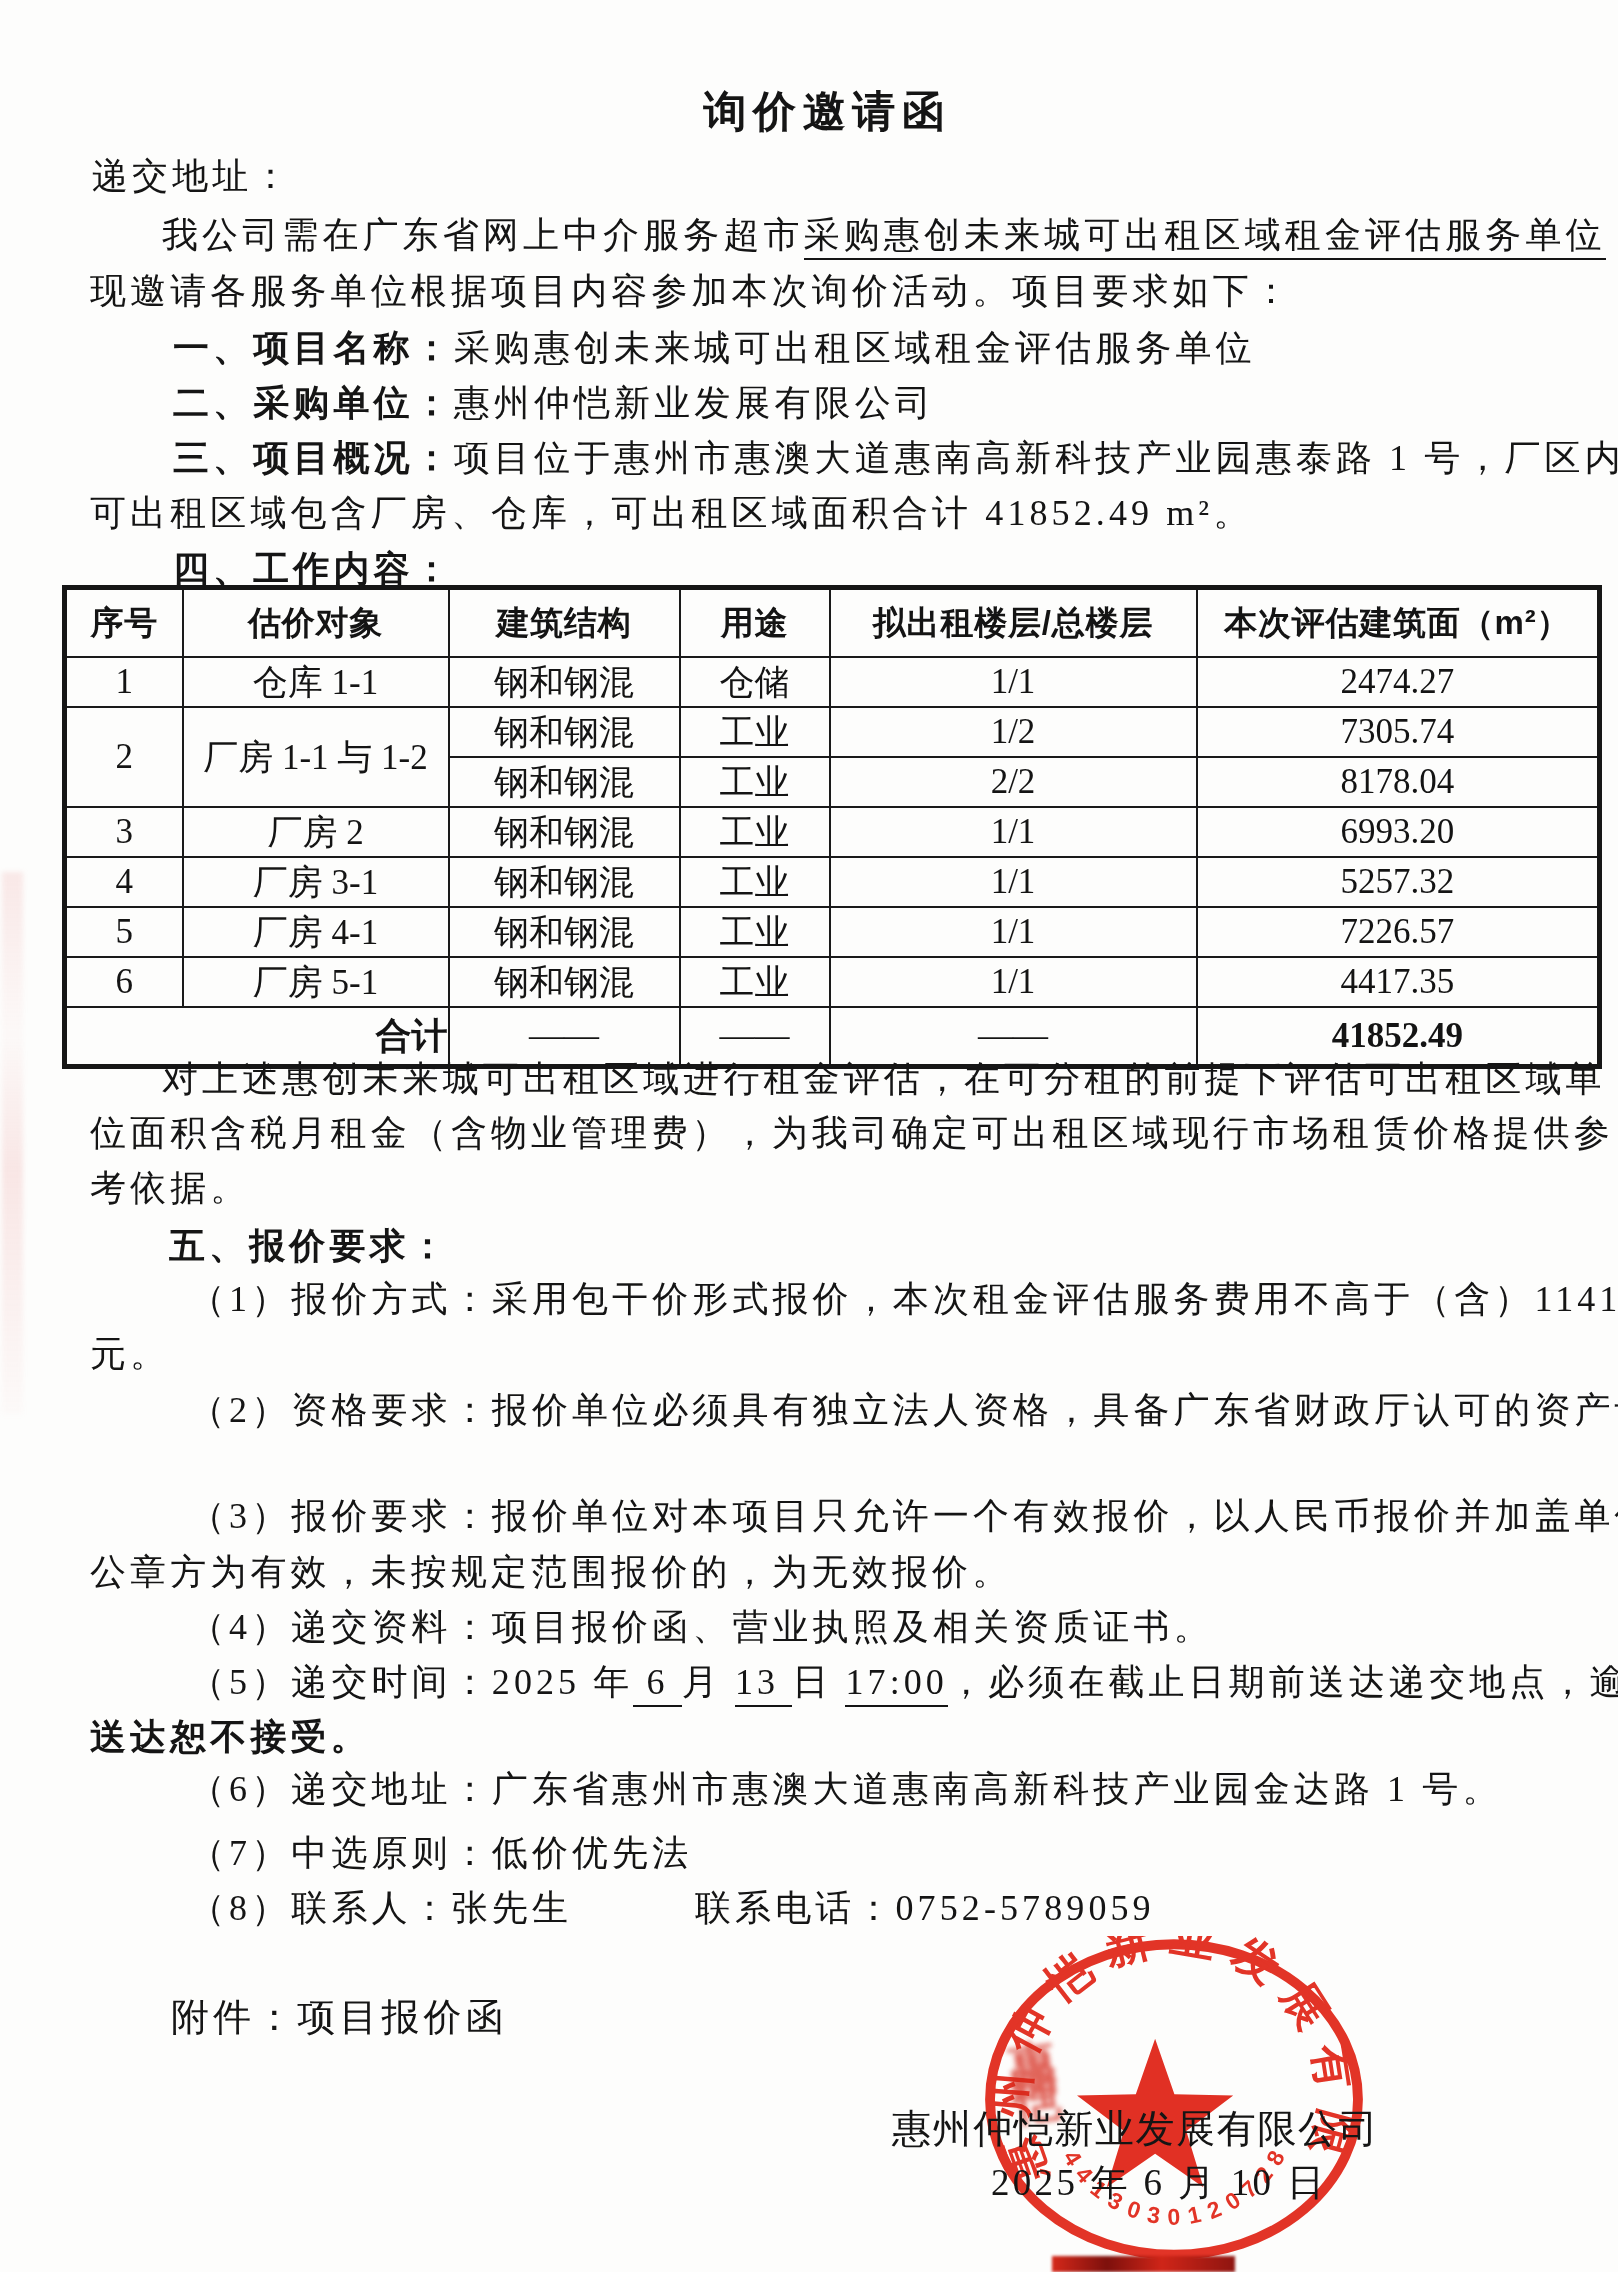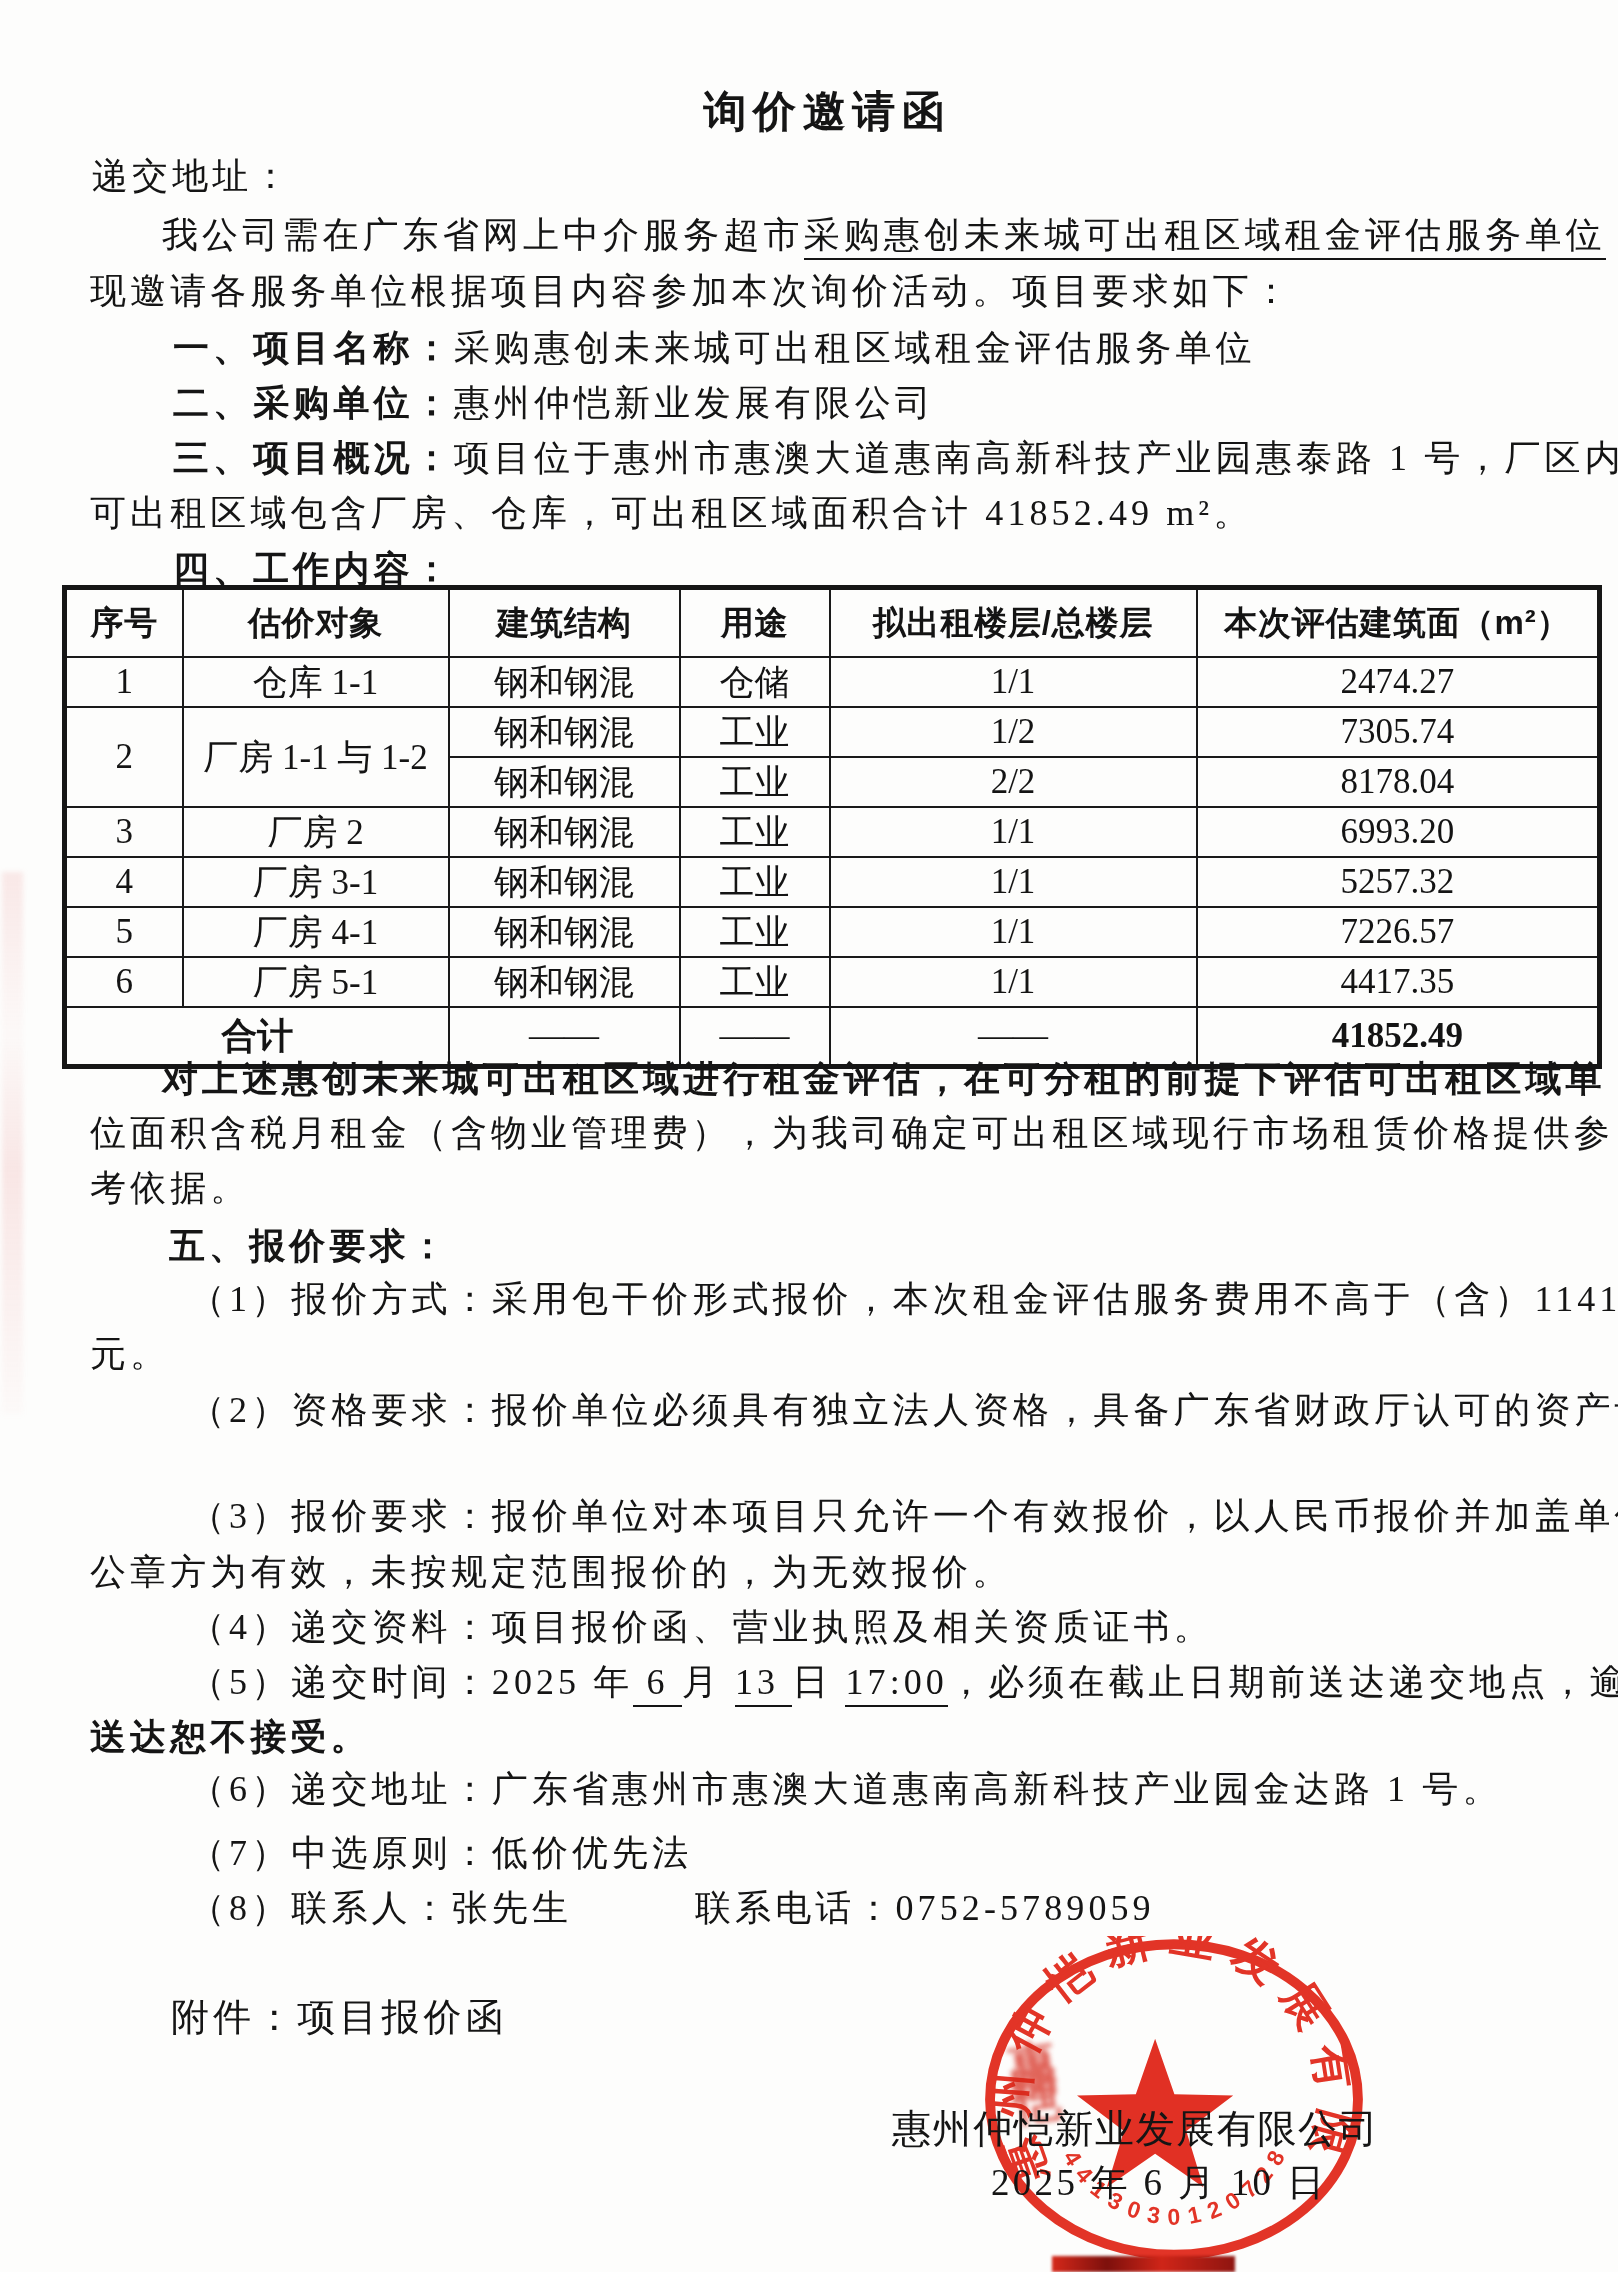--- a/index.html
+++ b/index.html
@@ -21,21 +21,21 @@
     border:5px solid #161616;
   }
   table.work th, table.work td { border:2.5px solid #1a1a1a; padding:0; overflow:hidden; }
   table.work th {
     font-family:"Liberation Sans", sans-serif; font-weight:700;
     font-size:33px; height:66px; letter-spacing:0.8px;
   }
   table.work td { height:48px; }
   table.work tr.total td { height:56px; }
   .bold-cell { font-weight:700; }
-  .total-label { font-family:"Liberation Sans", sans-serif; font-weight:700; font-size:36px; }
+  .total-label { font-family:"Liberation Sans", sans-serif; font-weight:700; font-size:36px;text-align:right; }
 
   .sig-company { position:absolute; left:892px; top:2102px; font-size:39px; letter-spacing:1.6px; white-space:nowrap; z-index:3; }
   .sig-date    { position:absolute; left:991px; top:2158px; font-size:37px; letter-spacing:3.3px; white-space:nowrap; z-index:3; }
 
   .stamp-svg { position:absolute; left:981px; top:1936px; z-index:2; }
   .stamp-smudge {
     position:absolute; left:997px; top:2003px; z-index:2;
     writing-mode:vertical-rl; font-size:46px; font-weight:700;
     font-family:"Liberation Sans", sans-serif;
     color:#d5281a; opacity:.72; filter:blur(2.5px);
@@ -154,21 +154,21 @@
     <tr class="total">
       <td colspan="2" class="total-label">合计</td>
       <td>——</td>
       <td>——</td>
       <td>——</td>
       <td class="bold-cell">41852.49</td>
     </tr>
   </tbody>
     </table>
 
-  <div class="line" style="left:90px; top:1059px; padding-left:72px;font-weight:bold;">对上述惠创未来城可出租区域进行租金评估，在可分租的前提下评估可出租区域单</div>
+  <div class="line" style="left:90px; top:1059px; padding-left:72px;">对上述惠创未来城可出租区域进行租金评估，在可分租的前提下评估可出租区域单</div>
   <div class="line" style="left:90px; top:1113px;">位面积含税月租金（含物业管理费），为我司确定可出租区域现行市场租赁价格提供参</div>
   <div class="line" style="left:90px; top:1168px;">考依据。</div>
 
   <div class="line hei" style="left:169px; top:1225px;">五、报价要求：</div>
 
   <div class="line" style="left:189px; top:1279px;">（1）报价方式：采用包干价形式报价，本次租金评估服务费用不高于（含）11412</div>
   <div class="line" style="left:90px; top:1334px;">元。</div>
 
   <div class="line" style="left:189px; top:1390px;">（2）资格要求：报价单位必须具有独立法人资格，具备广东省财政厅认可的资产评</div>
 

